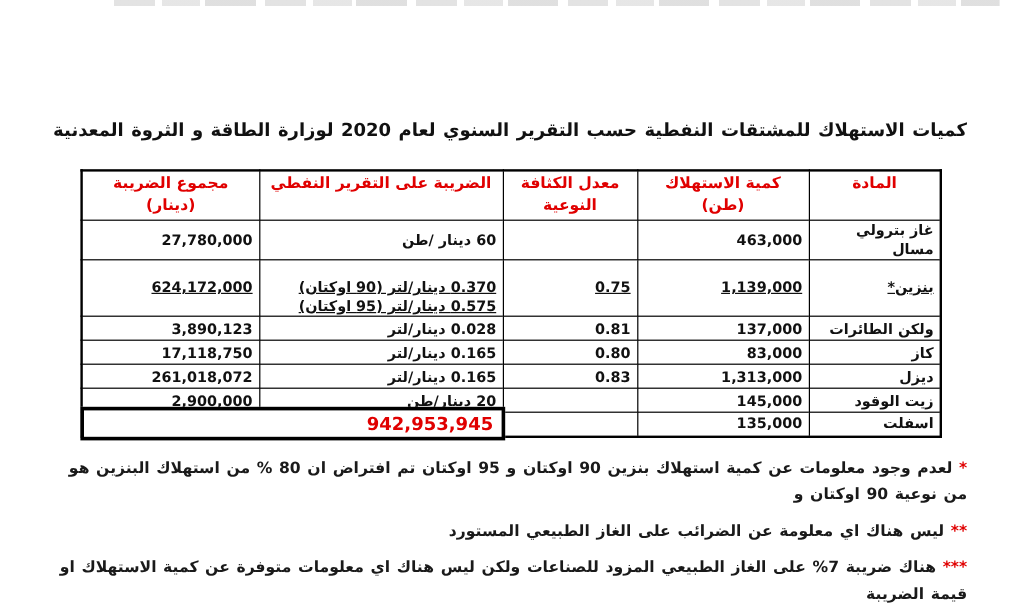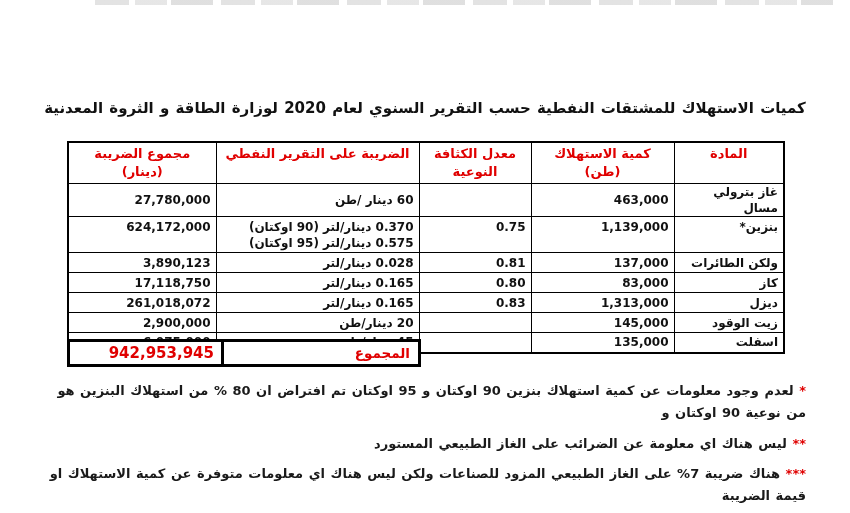--- a/index.html
+++ b/index.html
@@ -45,21 +45,21 @@
     height:38px;
   }
   table.main td{
     color:#111;
     font-size:12px;font-weight:bold;
     text-align:right;vertical-align:middle;
     padding:0 5px;line-height:16px;
   }
   tr.rs{height:20px;}
   tr.rb{height:36px;}
-  tr.rb td{vertical-align:top;padding-top:2px;}
+  tr.rb td{vertical-align:top;padding-top:14px;text-decoration:underline;}
   
   .total-box{
     position:absolute;left:67px;top:339px;
     width:354px;height:28px;
     border:3px solid #000;
     box-sizing:border-box;
     display:flex;direction:rtl;align-items:stretch;
     background:#fff;
   }
   .total-label{
@@ -190,21 +190,20 @@
     <td>
           <div>45 دينار/طن</div>
           <div></div>
         </td>
     <td>6,075,000</td>
   </tr>
 </tbody>
   </table>
 
 <div class="total-box">
-  <div class="total-label">المجموع</div>
   <div class="total-value">942,953,945</div>
 </div>
 
 <div class="footnote fn1">
   <span class="fn-marker">*</span>
   <span>لعدم وجود معلومات عن كمية استهلاك بنزين 90 اوكتان و 95 اوكتان تم افتراض ان 80 % من استهلاك البنزين هو من نوعية 90 اوكتان و</span>
   <br>
 </div>
 
 <div class="footnote fn2">

